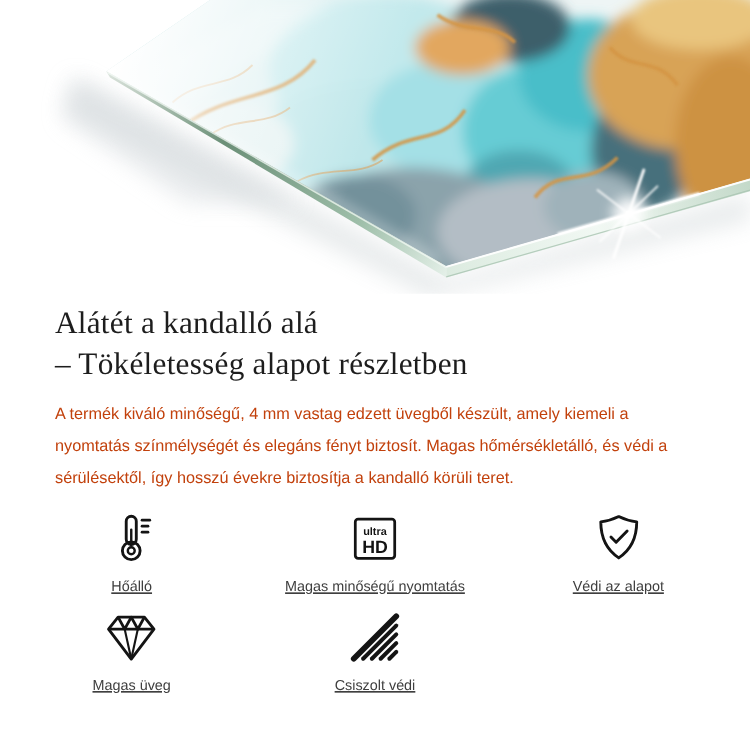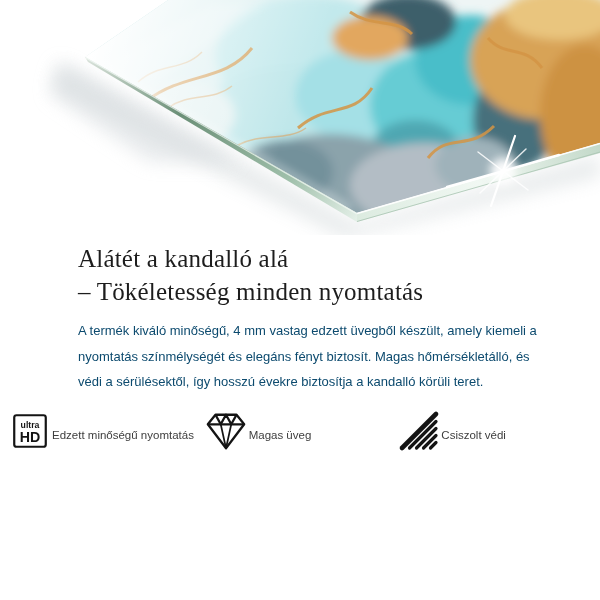--- a/index.html
+++ b/index.html
@@ -3,35 +3,35 @@
 <meta charset="utf-8">
 <style>
   html,body{margin:0;padding:0;}
   body{
     width:600px;height:600px;overflow:hidden;background:#ffffff;
     font-family:"Liberation Sans","DejaVu Sans",sans-serif;
     -webkit-font-smoothing:antialiased;
   }
   .hero{position:relative;width:600px;height:235px;background:#ffffff;}
   .hero svg{display:block;}
-  .content{padding:0 44px;margin-left:34px;}
+  .content{padding:0 44px;}
   h1{
     font-family:"Liberation Serif","DejaVu Serif",serif;
     font-weight:400;font-size:25px;line-height:33px;
     color:#1d1d1d;margin:7px 0 0 0;letter-spacing:0.2px;
   }
   .desc{
     margin:10px 0 0 0;max-width:535px;
-    font-size:13px;line-height:25.5px;color:#0c4a6e;
+    font-size:13px;line-height:25.5px;color:#c2410c;
   }
   .features{
     display:grid;grid-template-columns:repeat(3,1fr);
     row-gap:9px;padding:0 8px;margin-top:12px;
   }
-  .feature{display:flex;flex-direction:row;align-items:center;text-align:center;}
+  .feature{display:flex;flex-direction:column;align-items:center;text-align:center;text-decoration:underline;}
   .icon-wrap{height:48px;display:flex;align-items:center;justify-content:center;}
   .feature .label{margin-top:9px;font-size:11.5px;color:#3e3e3e;line-height:13px;}
   .ico{stroke:#141414;fill:none;stroke-width:2.4;}
 </style>
 </head>
 <body>
 
 <div class="hero">
   <svg width="600" height="235" viewBox="0 0 600 235">
     <defs>
@@ -127,39 +127,64 @@
         <line x1="480" y1="193" x2="526" y2="149" stroke-width="1.4" opacity="0.85"></line>
       </g>
       <circle cx="503" cy="171" r="2.6" fill="#ffffff"></circle>
     </g>
   </svg>
 </div>
 
 <div class="content">
   <h1>
     <span>Alátét a kandalló alá</span><br>
-    <span>– Tökéletesség minden nyomtatás</span>
+    <span>– Tökéletesség alapot részletben</span>
   </h1>
   <p class="desc">A termék kiváló minőségű, 4 mm vastag edzett üvegből készült, amely kiemeli a nyomtatás színmélységét és elegáns fényt biztosít. Magas hőmérsékletálló, és védi a sérülésektől, így hosszú évekre biztosítja a kandalló körüli teret.</p>
 </div>
 
 <div class="features">
 
+  <div class="feature">
+    <span class="icon-wrap">
+      <svg width="46" height="46" viewBox="0 0 48 48">
+        <g class="ico" stroke-linecap="round">
+          <rect x="19.8" y="5.2" width="8.4" height="23.5" rx="4.2"></rect>
+          <circle cx="24" cy="34" r="7.4"></circle>
+          <circle cx="24" cy="34" r="2.9" stroke-width="2"></circle>
+          <line x1="24" y1="16.5" x2="24" y2="29.5" stroke-width="2"></line>
+          <line x1="33" y1="8.5" x2="39.5" y2="8.5" stroke-width="2.2"></line>
+          <line x1="33" y1="13.5" x2="38" y2="13.5" stroke-width="2.2"></line>
+          <line x1="33" y1="18.5" x2="38" y2="18.5" stroke-width="2.2"></line>
+        </g>
+      </svg>
+    </span>
+    <span class="label">Hőálló</span>
+  </div>
 
   <div class="feature">
     <span class="icon-wrap">
       <svg width="44" height="44" viewBox="0 0 48 48">
         <rect x="6.8" y="6.8" width="34.4" height="34.4" rx="2.5" class="ico" stroke-width="2.6"></rect>
         <text x="24" y="20.5" text-anchor="middle" font-family="Liberation Sans, sans-serif" font-size="9.5" font-weight="700" fill="#141414">ultra</text>
         <text x="24" y="36" text-anchor="middle" font-family="Liberation Sans, sans-serif" font-size="15.5" font-weight="700" fill="#141414">HD</text>
       </svg>
     </span>
-    <span class="label">Edzett minőségű nyomtatás</span>
-  </div>
-
+    <span class="label">Magas minőségű nyomtatás</span>
+  </div>
+
+  <div class="feature">
+    <span class="icon-wrap">
+      <svg width="46" height="46" viewBox="0 0 48 48">
+        <path class="ico" stroke-width="2.5" stroke-linejoin="round" d="M24,5.5 C29,8 34,9.4 39,9.9 C39,21.5 35.2,32.6 24,40 C12.8,32.6 9,21.5 9,9.9 C14,9.4 19,8 24,5.5 Z"></path>
+        <polyline class="ico" stroke-width="2.5" stroke-linecap="round" stroke-linejoin="round" points="17.5,22.5 21.8,27 31,17.5"></polyline>
+      </svg>
+    </span>
+    <span class="label">Védi az alapot</span>
+  </div>
 
   <div class="feature">
     <span class="icon-wrap">
       <svg width="46" height="44" viewBox="0 0 48 46">
         <g class="ico" stroke-width="2.2" stroke-linejoin="round">
           <polygon points="5,16 13,6 35,6 43,16 24,41"></polygon>
           <line x1="5" y1="16" x2="43" y2="16"></line>
           <polyline points="13,6 18.5,16 24,6 29.5,16 35,6"></polyline>
           <line x1="18.5" y1="16" x2="24" y2="41" stroke-width="1.8"></line>
           <line x1="29.5" y1="16" x2="24" y2="41" stroke-width="1.8"></line>

